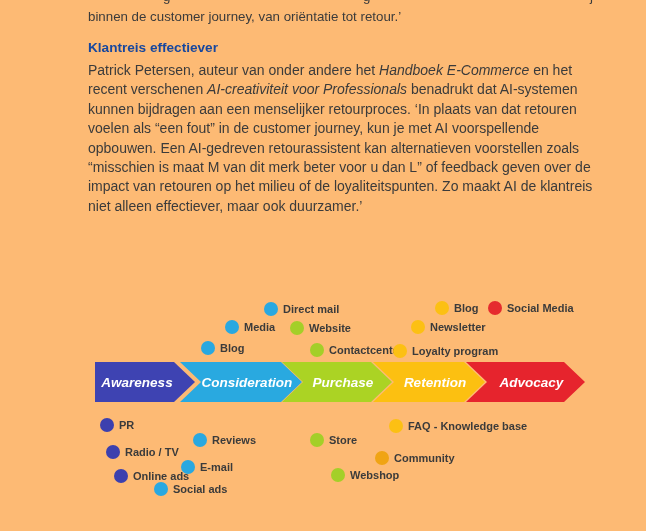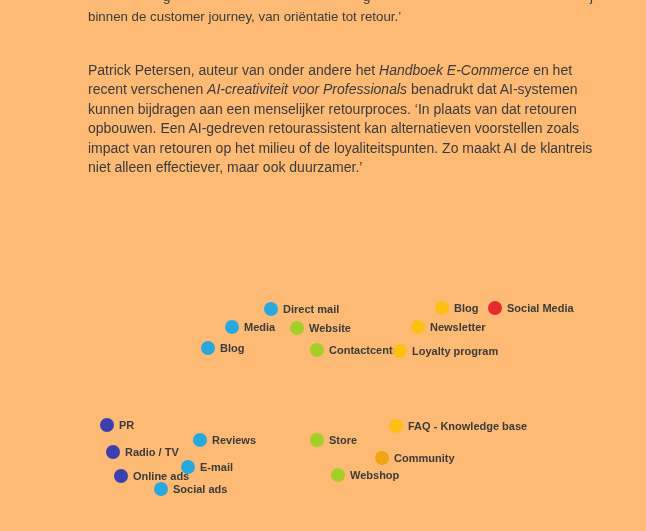--- a/index.html
+++ b/index.html
@@ -51,26 +51,29 @@
 <div class="page">
 
   <div class="cutoff-line">
     <span style="left:75px">g</span>
     <span style="left:275px">g</span>
     <span style="left:502px">j</span>
   </div>
 
   <div class="intro-line">binnen de customer journey, van oriëntatie tot retour.’</div>
 
+  <div class="heading">Klantreis effectiever</div>
 
   <div class="paragraph">
     <div class="pline"><span>Patrick Petersen, auteur van onder andere het </span><span class="it">Handboek E-Commerce</span><span> en het</span></div>
     <div class="pline"><span>recent verschenen </span><span class="it">AI-creativiteit voor Professionals</span><span> benadrukt dat AI-systemen</span></div>
     <div class="pline">kunnen bijdragen aan een menselijker retourproces. ‘In plaats van dat retouren</div>
+    <div class="pline">voelen als “een fout” in de customer journey, kun je met AI voorspellende</div>
     <div class="pline">opbouwen. Een AI-gedreven retourassistent kan alternatieven voorstellen zoals</div>
+    <div class="pline">“misschien is maat M van dit merk beter voor u dan L” of feedback geven over de</div>
     <div class="pline">impact van retouren op het milieu of de loyaliteitspunten. Zo maakt AI de klantreis</div>
     <div class="pline">niet alleen effectiever, maar ook duurzamer.’</div>
   </div>
 
   <div class="diagram">
 
     <div class="channel" style="left:264px;top:301px">
       <span class="dot blue"></span>
       <span class="chan-label">Direct mail</span>
     </div>
@@ -100,20 +103,37 @@
     </div>
     <div class="channel" style="left:393px;top:343px">
       <span class="dot yellow"></span>
       <span class="chan-label">Loyalty program</span>
     </div>
     <div class="channel" style="left:488px;top:300px">
       <span class="dot red"></span>
       <span class="chan-label">Social Media</span>
     </div>
 
+    <div class="arrowband">
+      <div class="stage awareness first clip-first" style="left:0;width:100px">
+        <span class="stage-label">Awareness</span>
+      </div>
+      <div class="stage consideration clip-mid" style="left:85px;width:122px">
+        <span class="stage-label">Consideration</span>
+      </div>
+      <div class="stage purchase clip-mid" style="left:187px;width:110px">
+        <span class="stage-label">Purchase</span>
+      </div>
+      <div class="stage retention clip-mid" style="left:278px;width:112px">
+        <span class="stage-label">Retention</span>
+      </div>
+      <div class="stage advocacy clip-mid" style="left:371px;width:119px">
+        <span class="stage-label">Advocacy</span>
+      </div>
+    </div>
 
     <div class="channel" style="left:100px;top:417px">
       <span class="dot indigo"></span>
       <span class="chan-label">PR</span>
     </div>
     <div class="channel" style="left:106px;top:444px">
       <span class="dot indigo"></span>
       <span class="chan-label">Radio / TV</span>
     </div>
     <div class="channel" style="left:114px;top:468px">

